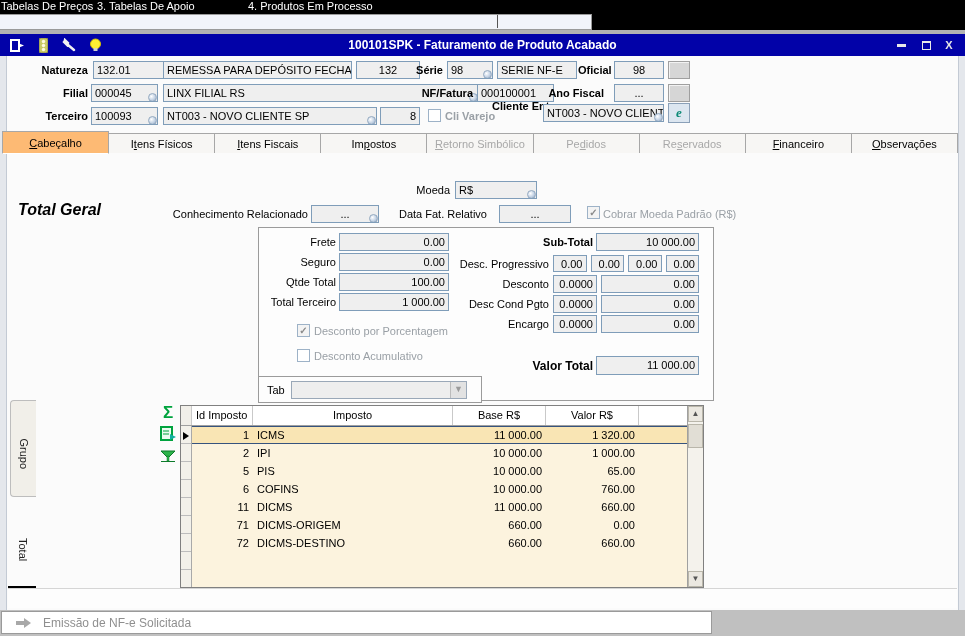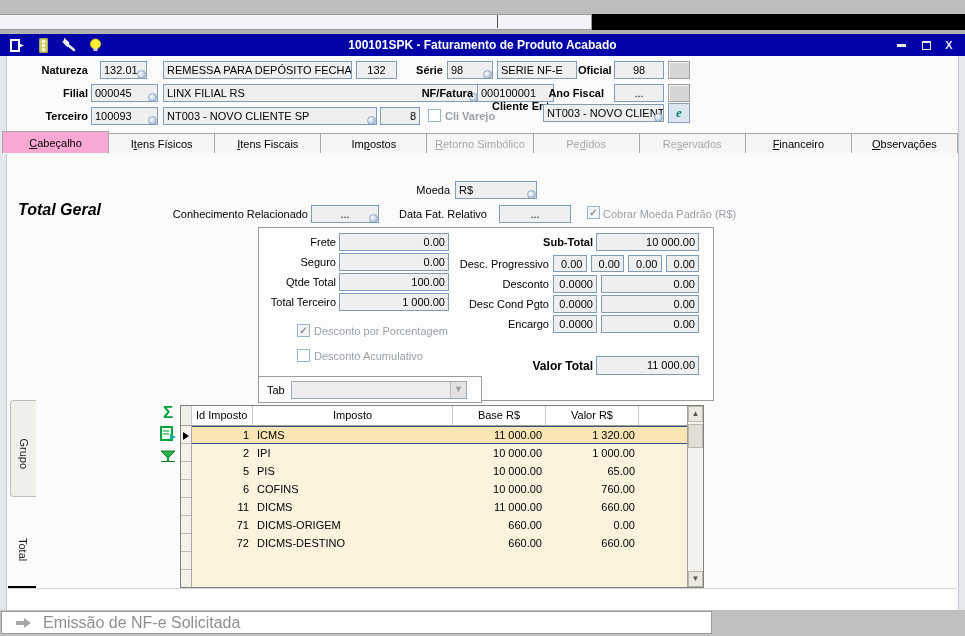--- a/index.html
+++ b/index.html
@@ -44,21 +44,21 @@
   .cb { position:absolute; width:13px; height:13px; background:#fff; border:1px solid #9db2c7; text-align:center; line-height:11px; font-size:10px; color:#8a8a8a; }
   .cb[data-checked="true"]::after { content:"\2713"; font-weight:bold; }
   .cb.dis { background:#f3f3f3; }
   .cblbl { position:absolute; color:#9aa0a6; white-space:nowrap; }
 
   
   .tabs { position:absolute; top:131px; left:2px; width:956px; height:22px; display:flex; border-bottom:1px solid #a7a7a7; }
   .tab { flex:1; text-align:center; border:1px solid #a7a7a7; border-bottom:none; border-left:none; background:#f7f6f4;
      padding-top:4px; height:20px; margin-top:2px; white-space:nowrap; overflow:hidden; cursor:default; }
   .tab:first-child { border-left:1px solid #a7a7a7; }
-  .tab.active { background:#f9a8d4; height:23px; margin-top:0; padding-top:5px; border-bottom:1px solid #fff; margin-bottom:-1px; border-left:1px solid #a7a7a7; }
+  .tab.active { background:#fdba74; height:23px; margin-top:0; padding-top:5px; border-bottom:1px solid #fff; margin-bottom:-1px; border-left:1px solid #a7a7a7; }
   .tab.disabled { color:#a8a8a8; }
   .tab u, .subtab u { text-decoration:underline; }
 
   .subtabs { position:absolute; top:155px; left:8px; height:21px; display:flex; }
   .subtab { border:1px solid #b0b0b0; border-bottom:1px solid #b0b0b0; background:#f2f1ee; padding:3px 9px 0 9px; height:20px; margin-right:2px; white-space:nowrap; cursor:default; }
   .subtab.active { background:#fff; border:1px solid #8a8a8a; border-bottom:1px solid #fff; outline:1px dotted #777; outline-offset:-3px; height:21px; }
   .subtab.disabled { color:#a8a8a8; }
 
   
   .tg-title { position:absolute; left:18px; top:201px; font-size:16px; font-weight:bold; font-style:italic; }
@@ -104,29 +104,34 @@
   .sbtn.up { top:0; } .sbtn.down { bottom:0; }
   .sthumb { position:absolute; left:0; top:18px; width:15px; height:24px; background:#e1ded5; border:1px solid #b9b6aa; }
 
   
   .bottomstrip { position:absolute; top:588px; left:8px; width:949px; height:20px; background:#fdfdfd; border-top:1px solid #d5d5d5; }
   .statusarea { position:absolute; top:610px; left:0; width:965px; height:26px; background:#c0c0c0; }
   .statusbox { position:absolute; top:1px; left:1px; width:711px; height:23px; background:#fff; border:1px solid #9a9a9a; display:flex; align-items:center; }
   .status-arrow { display:inline-flex; align-items:center; margin:0 12px 0 14px; }
   .status-arrow .bar { width:8px; height:4px; background:#a8a8a8; }
   .status-arrow .tri { width:0; height:0; border-left:7px solid #a8a8a8; border-top:5px solid transparent; border-bottom:5px solid transparent; }
-  .statustext { color:#8f8f8f; font-size:16px; }
+  .statustext { color:#8f8f8f; font-size:12px; }
 
   svg { display:block; }
 </style>
 </head>
 <body>
 
 <div id="app">
 
+  <div class="menubar">
+    <span class="mitem" style="left:1px">Tabelas De Preços</span>
+    <span class="mitem" style="left:97px">3. Tabelas De Apoio</span>
+    <span class="mitem" style="left:248px">4. Produtos Em Processo</span>
+  </div>
   <div class="strip">
     <div class="light"></div>
     <div class="vline"></div>
   </div>
   <div class="graybar"></div>
 
   <div class="titlebar">
     <span class="ticon" style="left:8px">
       <svg width="15" height="13">
           <rect x="1" y="1" width="8" height="11" fill="none" stroke="#fff" stroke-width="2"></rect>
@@ -160,23 +165,23 @@
         <span class="maxbox"></span>
       </span>
     <span class="wctl" style="right:8px">X</span>
   </div>
 
   <div class="winbody"></div>
   <div class="edge-l"></div>
   <div class="edge-r"></div>
 
   <span class="lbl" style="left:8px;top:64px;width:80px">Natureza</span>
-  <span class="fld lookup" style="left:100px;top:61px;width:47px">132.01</span>
+  <span class="fld lookup" style="left:93px;top:61px;width:90px">132.01</span>
   <span class="fld" style="left:163px;top:61px;width:189px">REMESSA PARA DEPÓSITO FECHADO</span>
-  <span class="fld center" style="left:356px;top:61px;width:41px">132</span>
+  <span class="fld center" style="left:356px;top:61px;width:64px">132</span>
 
   <span class="lbl" style="left:363px;top:64px;width:80px">Série</span>
   <span class="fld lookup" style="left:447px;top:61px;width:46px">98</span>
   <span class="fld" style="left:497px;top:61px;width:80px">SERIE NF-E</span>
   <span class="lbl" style="left:578px;top:64px;width:33px">Oficial</span>
   <span class="fld center" style="left:614px;top:61px;width:50px">98</span>
   <span class="gbtn" style="left:668px;top:61px"></span>
 
   <span class="lbl" style="left:8px;top:87px;width:80px">Filial</span>
   <span class="fld lookup" style="left:91px;top:84px;width:67px">000045</span>

